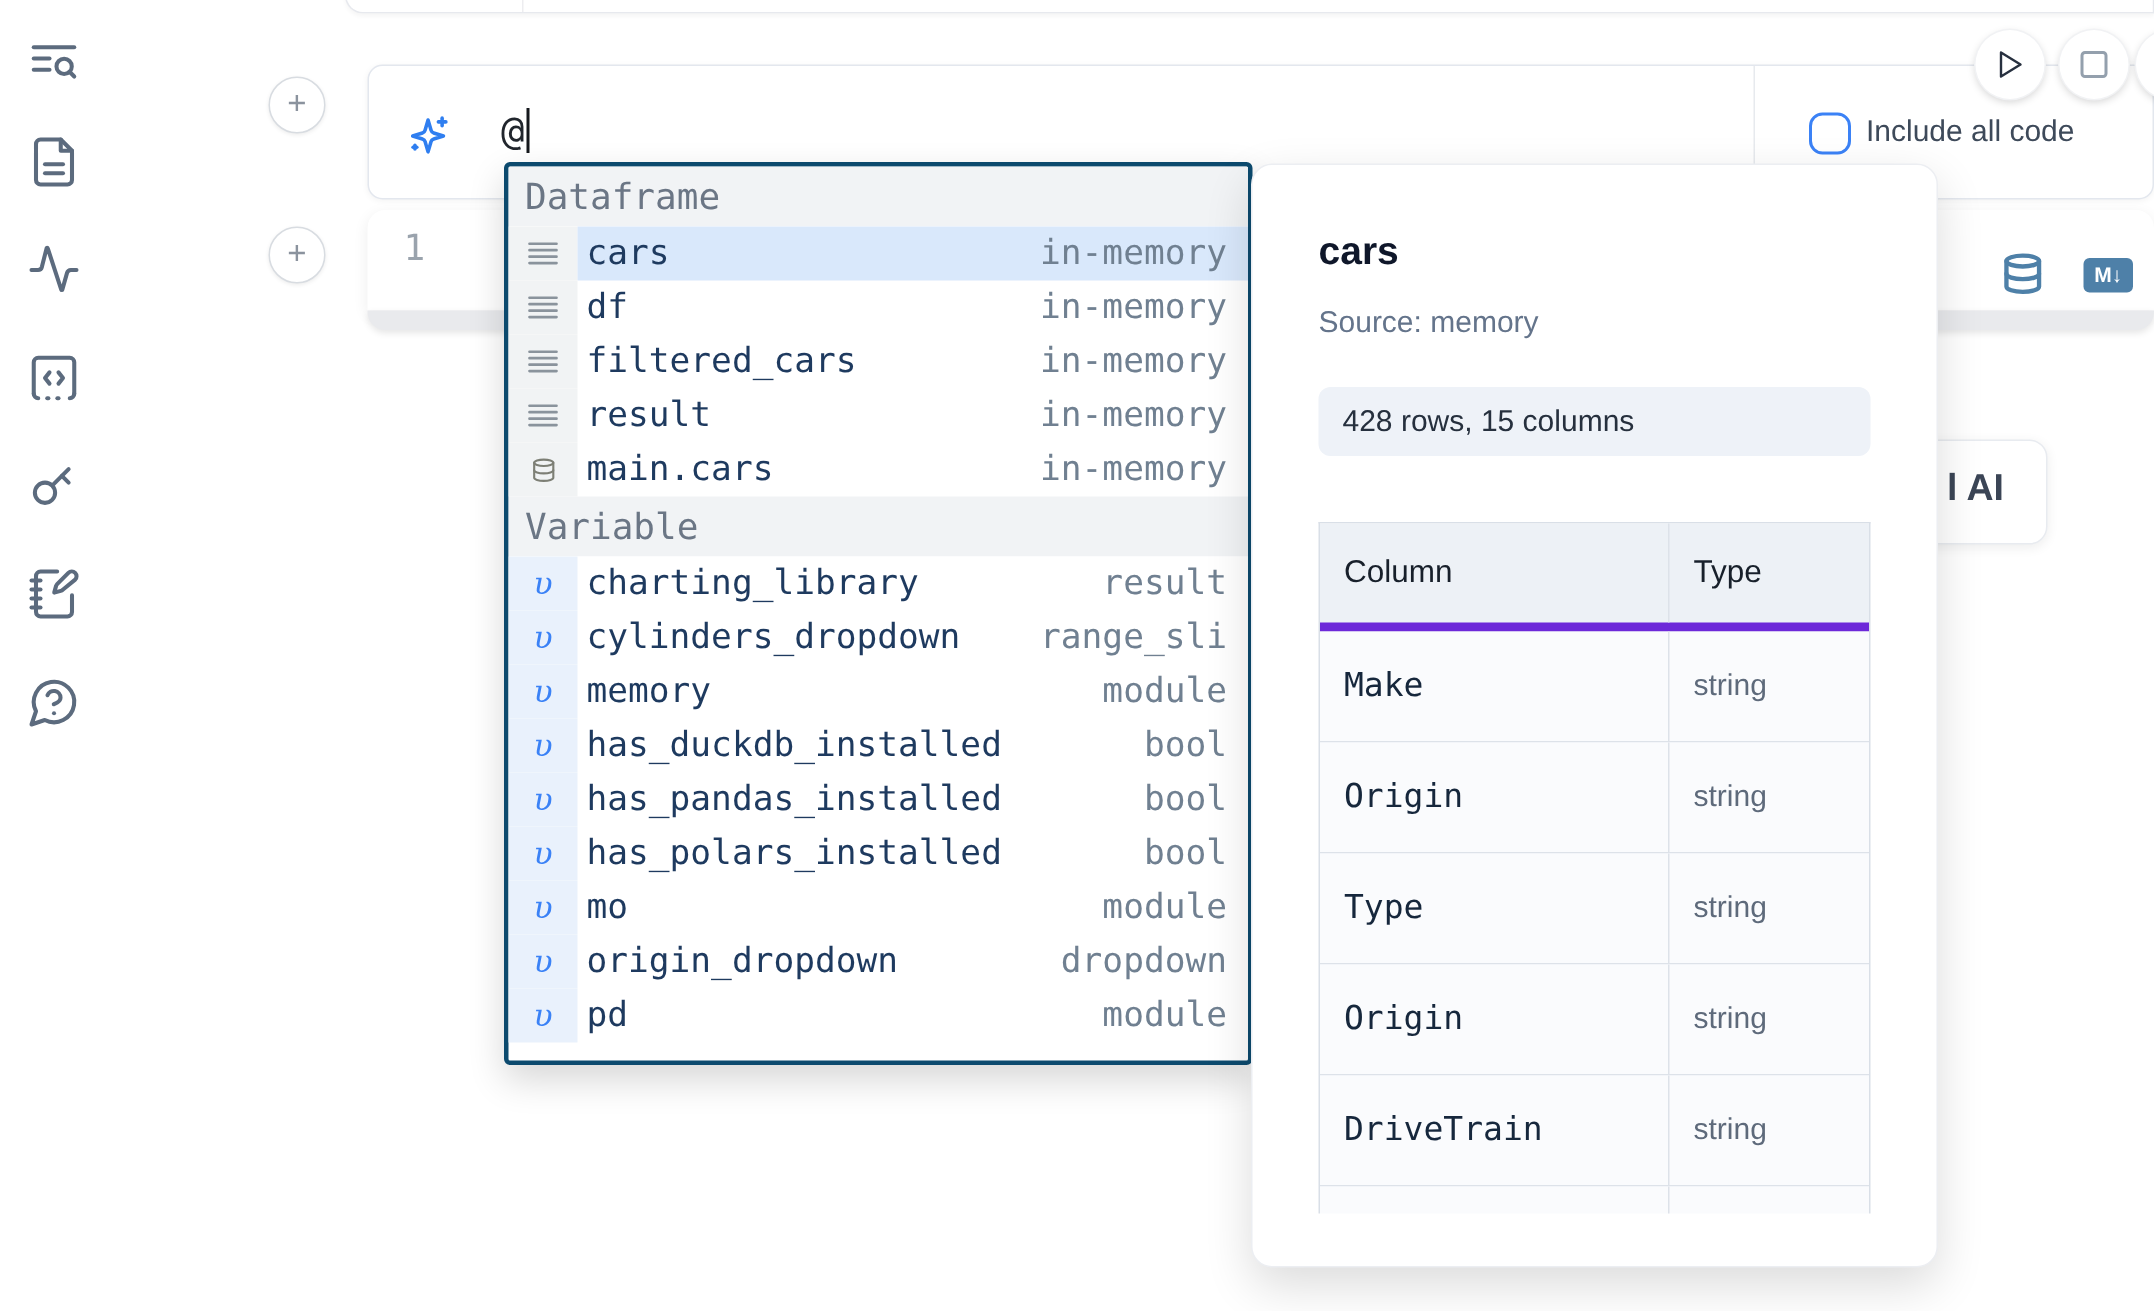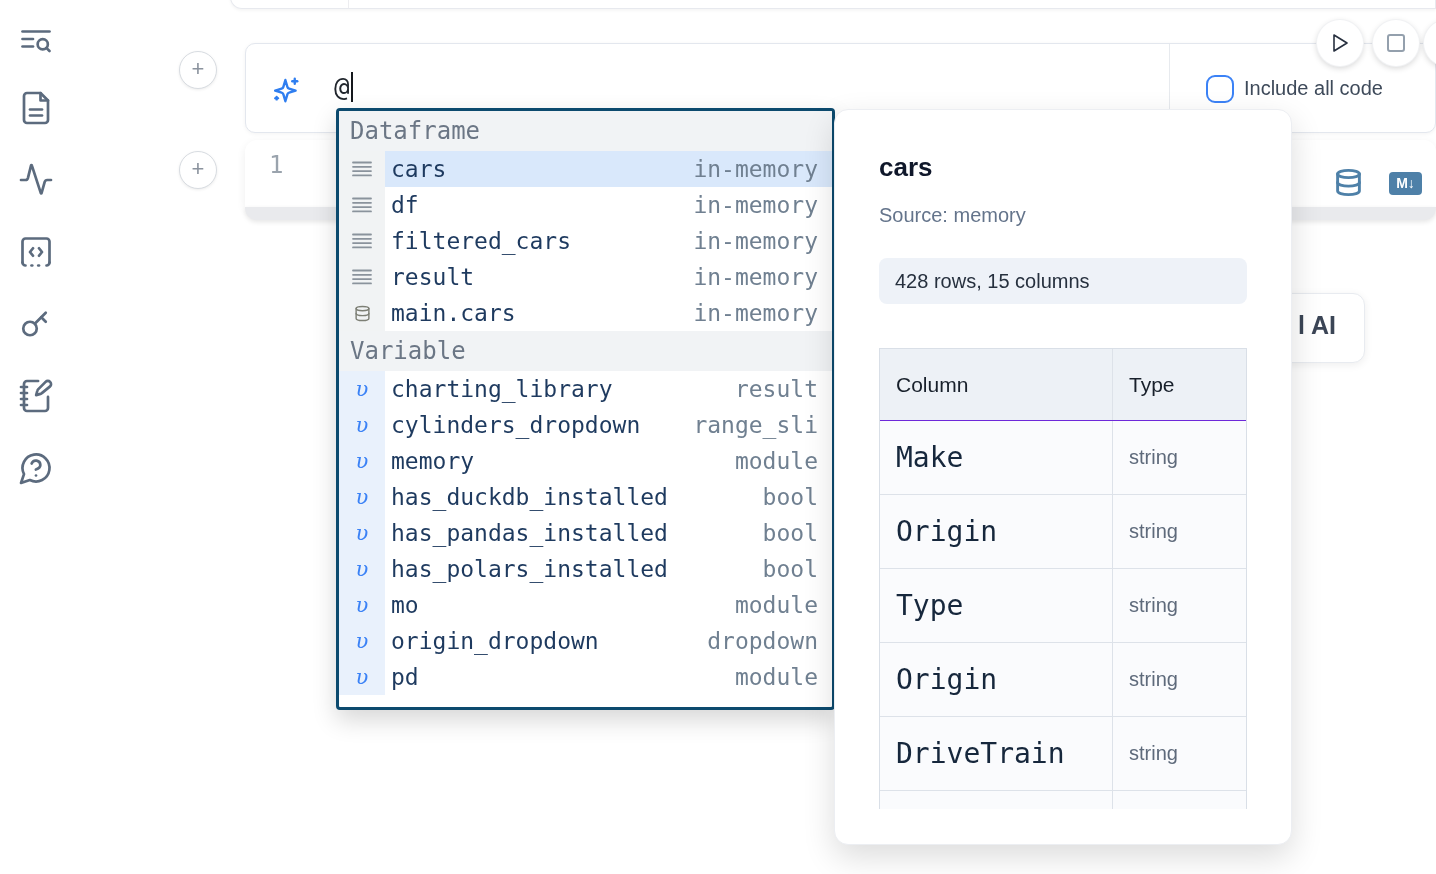--- a/index.html
+++ b/index.html
@@ -70,27 +70,27 @@
   .var-icon { font-family:"DejaVu Serif", serif; font-style:italic; font-size:21px; color:#3b82f6; line-height:1; }
 
   
   .preview { position:absolute; left:834px; top:109px; width:458px; height:736px; background:#fff;
     border:1px solid #eceef2; border-radius:14px; box-shadow:0 12px 32px rgba(0,0,0,.14); z-index:5; overflow:hidden; }
   .pv-title { position:absolute; left:44px; top:42px; font-size:26px; font-weight:bold; color:#0f172a; }
   .pv-source { position:absolute; left:44px; top:94px; font-size:20px; color:#64748b; }
   .pv-badge { position:absolute; left:44px; top:148px; width:368px; height:46px; background:#eef2f8;
     border-radius:8px; display:flex; align-items:center; padding-left:16px; font-size:20px; color:#26303e; }
   .pv-table { position:absolute; left:44px; top:238px; width:368px; border:1px solid #d9dfe7; border-bottom:none; }
-  .pv-thead { display:flex; height:72px; background:#edf1f6; border-bottom:1px solid #6d28d9; }
+  .pv-thead { display:flex; height:72px; background:#edf1f6; border-bottom:6px solid #6d28d9; }
   .pv-th { display:flex; align-items:center; padding-left:16px; font-size:21px; color:#18202b; }
   .pv-row { display:flex; height:74px; background:#fafbfd; border-bottom:1px solid #dde2e9; }
   .pv-row.partial { height:18px; border-bottom:none; }
   .pv-c1 { width:233px; border-right:1px solid #dde2e9; display:flex; align-items:center; padding-left:16px; }
   .pv-c2 { flex:1; display:flex; align-items:center; padding-left:16px; }
-  .pv-colname { font-family:"DejaVu Sans Mono", monospace; font-size:28px; color:#16273c; }
+  .pv-colname { font-family:"DejaVu Sans Mono", monospace; font-size:22px; color:#16273c; }
   .pv-coltype { font-size:20px; color:#5e6a7b; }
 </style>
 </head>
 <body>
 
 <div class="side-icon" style="top:24px">
   <svg viewBox="0 0 24 24" fill="none" stroke="currentColor" stroke-width="1.8" stroke-linecap="round" stroke-linejoin="round">
       <path d="M21 5H3"></path>
       <path d="M10 10H3"></path>
       <path d="M10 15H3"></path>

